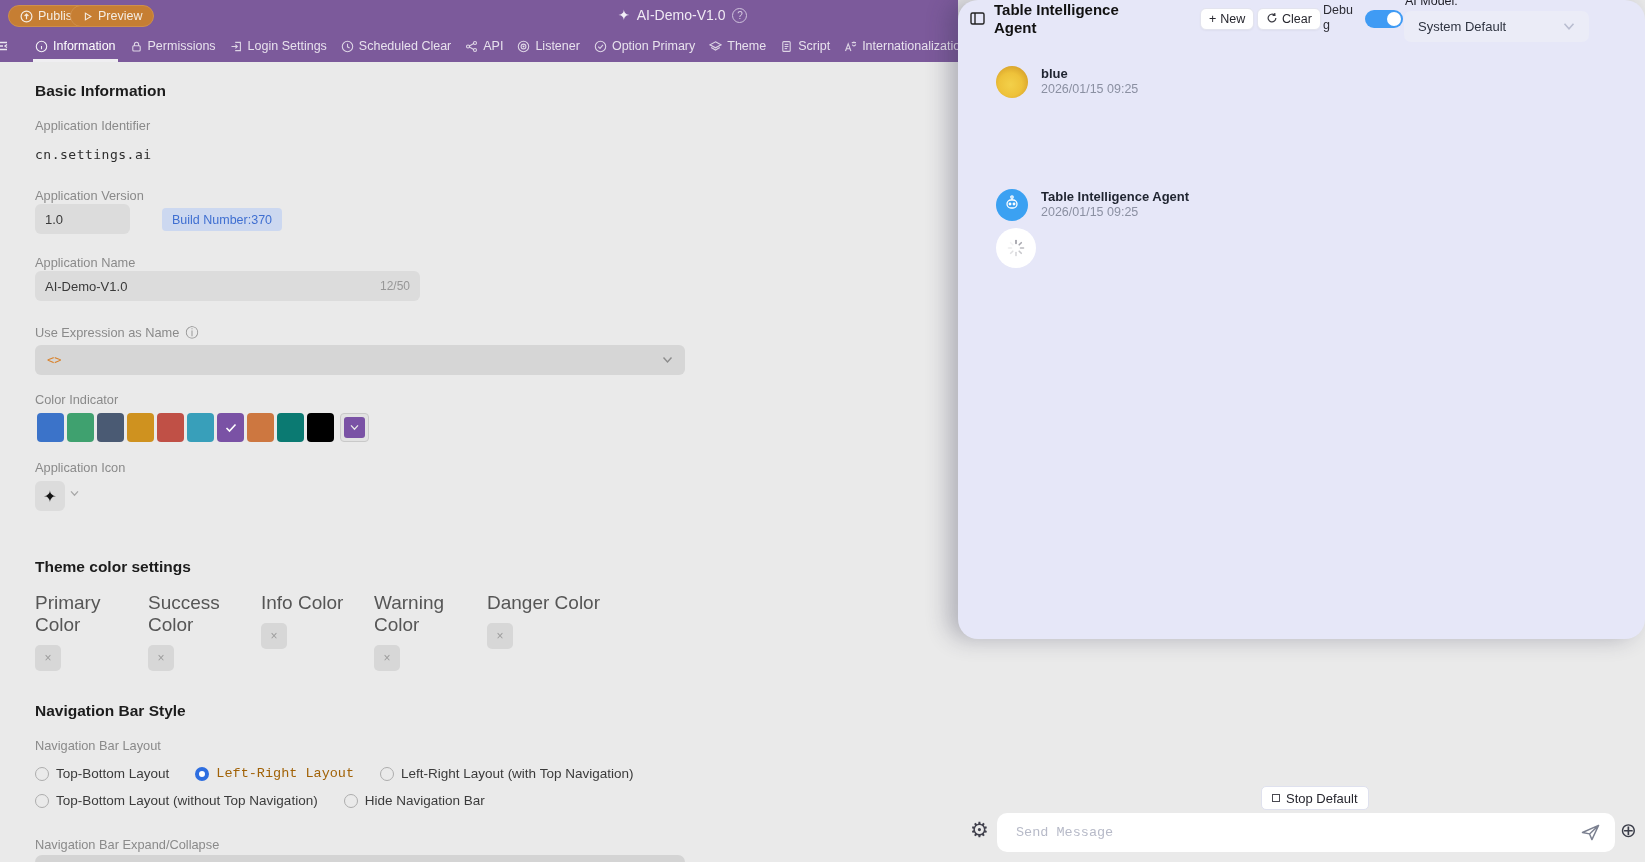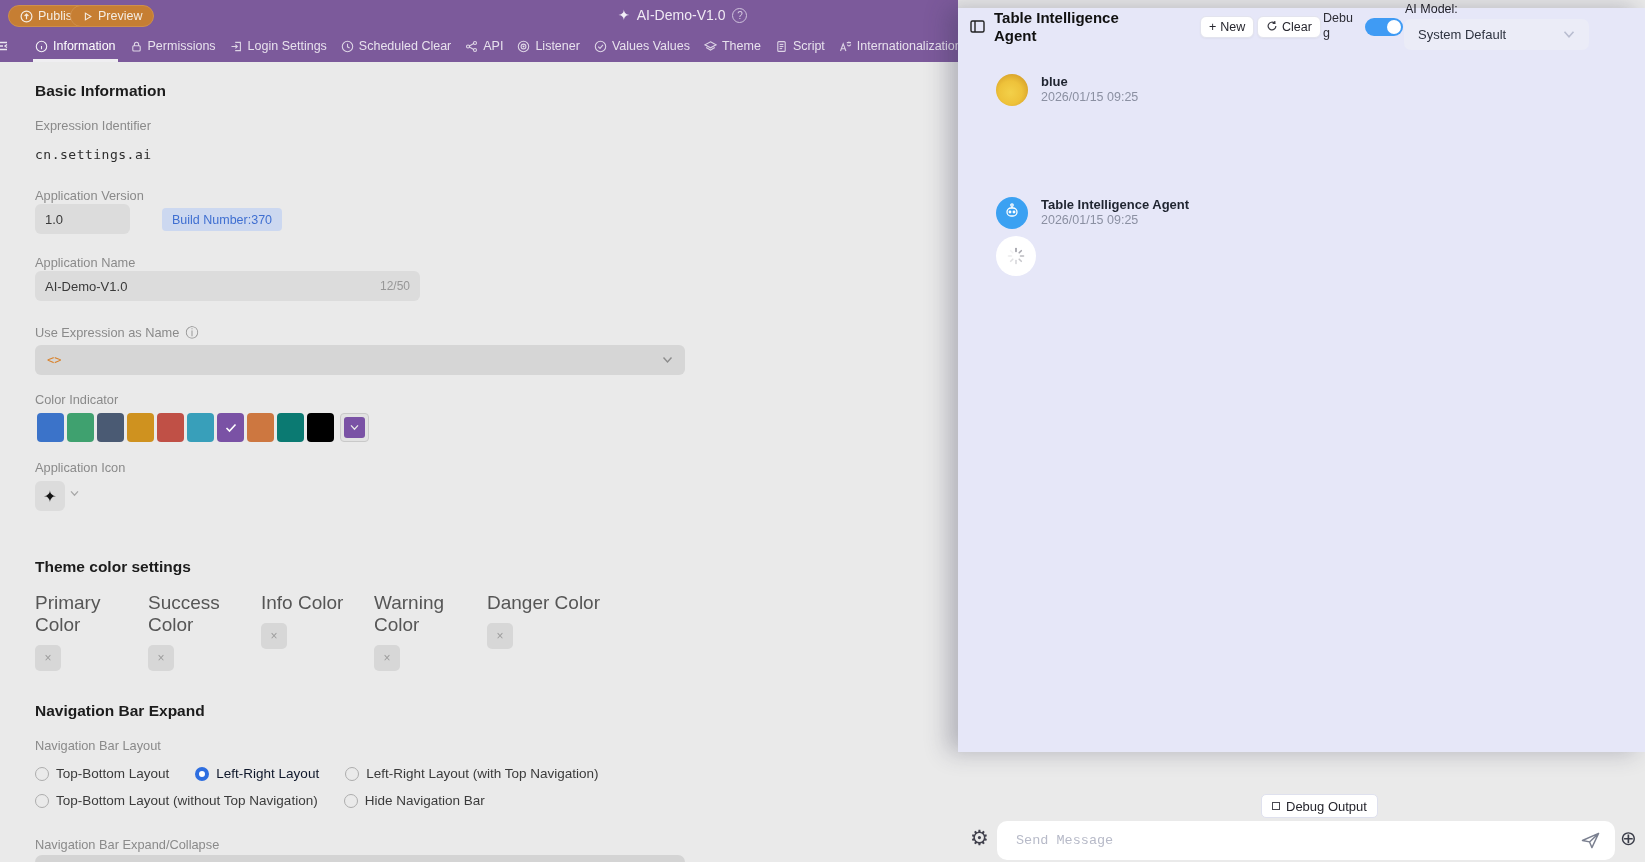--- a/index.html
+++ b/index.html
@@ -61,27 +61,27 @@
   .tc-row{position:absolute;left:35px;top:530px;display:flex;}
   .tc-item{width:113px;}
   .tc-label{font-size:19px;color:#565656;}
   .tc-box{margin-top:9px;width:26px;height:26px;border-radius:5px;background:#d7d7d7;
           display:flex;align-items:center;justify-content:center;color:#9c9c9c;font-size:12px;cursor:pointer;}
   .radio-wrap{position:absolute;left:35px;top:704px;width:680px;display:flex;flex-wrap:wrap;
               column-gap:26px;row-gap:12px;font-size:13.5px;color:#3b3b3b;}
   .radio-opt{display:flex;align-items:center;gap:7px;cursor:pointer;}
   .rdot{width:14px;height:14px;border-radius:50%;border:1.5px solid #adadad;background:transparent;}
   .radio-opt.sel .rdot{border:4.5px solid #2e6ee0;background:#ffffff;}
-  .radio-opt.sel{color:#0f172a;}
+  .radio-opt.sel{color:#a16207;font-family:Liberation Mono, monospace;}
   .partial-bar{position:absolute;left:35px;top:793px;width:650px;height:14px;background:#d4d4d4;
                border-radius:7px 7px 0 0;}
 
   
-  .drawer{position:absolute;left:958px;top:8px;width:687px;height:744px;background:#e6e7f8;
-          box-shadow:-10px 0 22px rgba(50,50,75,0.30);}
+  .drawer{position:absolute;left:958px;top:0;width:687px;height:639px;background:#e6e7f8;
+          box-shadow:-10px 0 22px rgba(50,50,75,0.30);border-radius:20px;}
   .panel-icon{position:absolute;left:11px;top:10px;color:#222;display:flex;cursor:pointer;}
   .chat-title{position:absolute;left:36px;top:1px;width:160px;font-size:15px;font-weight:700;
               color:#111;line-height:17.5px;}
   .wbtn{position:absolute;height:22px;display:flex;align-items:center;gap:4px;padding:0 8px;
         background:#ffffff;border:1px solid #e3e4ee;border-radius:6px;font-size:12.5px;
         color:#26262e;cursor:pointer;box-shadow:0 1px 2px rgba(0,0,0,0.04);}
   .debug-label{position:absolute;left:365px;top:3px;width:36px;font-size:12.5px;color:#2c2c34;
                line-height:15px;word-break:break-all;}
   .toggle{position:absolute;left:407px;top:10px;width:38px;height:18px;border-radius:9px;
           background:#3f9bf4;cursor:pointer;}
@@ -211,21 +211,21 @@
             </span>
             <span>Listener</span>
           </div>
           <div class="tab">
             <span class="ticon">
               <svg width="13" height="13" viewBox="0 0 13 13" fill="none" stroke="currentColor" stroke-width="1.1">
                 <circle cx="6.5" cy="6.5" r="5.2"></circle>
                 <polyline points="4.2,6.7 6,8.4 9,4.9"></polyline>
               </svg>
             </span>
-            <span>Values Values</span>
+            <span>Option Primary</span>
           </div>
           <div class="tab">
             <span class="ticon">
               <svg width="13" height="13" viewBox="0 0 13 13" fill="none" stroke="currentColor" stroke-width="1.1">
                 <path d="M6.5 1.8 L12 4.8 L6.5 7.8 L1 4.8 Z"></path>
                 <path d="M2.2 7.6 L6.5 10 L10.8 7.6"></path>
               </svg>
             </span>
             <span>Theme</span>
           </div>
@@ -252,21 +252,21 @@
         </div>
     </div>
 
     <div class="scroll-strip">
       <div class="scroll-thumb"></div>
     </div>
 
     <div class="content">
       <div class="h1" style="top:20px;">Basic Information</div>
 
-      <div class="flabel" style="top:56px;">Expression Identifier</div>
+      <div class="flabel" style="top:56px;">Application Identifier</div>
       <div class="mono-val" style="top:85px;">cn.settings.ai</div>
 
       <div class="flabel" style="top:126px;">Application Version</div>
       <div class="gin" style="left:35px;top:142px;width:95px;">
         <span>1.0</span>
       </div>
       <div class="badge">Build Number:370</div>
 
       <div class="flabel" style="top:193px;">Application Name</div>
       <div class="gin" style="left:35px;top:209px;width:385px;">
@@ -349,21 +349,21 @@
             </div>
           </div>
           <div class="tc-item">
             <div class="tc-label">Danger Color</div>
             <div class="tc-box">
               <span>×</span>
             </div>
           </div>
         </div>
 
-      <div class="h1" style="top:640px;">Navigation Bar Expand</div>
+      <div class="h1" style="top:640px;">Navigation Bar Style</div>
       <div class="flabel" style="top:676px;">Navigation Bar Layout</div>
       <div class="radio-wrap">
           <label class="radio-opt">
             <span class="rdot"></span>
             <span>Top-Bottom Layout</span>
           </label>
           <label class="radio-opt sel">
             <span class="rdot"></span>
             <span>Left-Right Layout</span>
           </label>
@@ -444,21 +444,21 @@
         <line x1="14.3" y1="14.3" x2="12.2" y2="12.2" opacity="0.55"></line>
         <line x1="9" y1="16.5" x2="9" y2="13.5" opacity="0.4"></line>
         <line x1="3.7" y1="14.3" x2="5.8" y2="12.2" opacity="0.3"></line>
         <line x1="1.5" y1="9" x2="4.5" y2="9" opacity="0.2"></line>
         <line x1="3.7" y1="3.7" x2="5.8" y2="5.8" opacity="0.12"></line>
       </svg>
     </div>
 
     <div class="stop-btn">
       <span class="stop-sq"></span>
-      <span>Debug Output</span>
+      <span>Stop Default</span>
     </div>
     <div class="gear">⚙</div>
     <div class="send-bar">
       <input class="send-input" placeholder="Send Message" style="">
       <span class="send-icon">
         <svg width="21" height="19" viewBox="0 0 22 20" fill="none" stroke="currentColor" stroke-width="1.5" stroke-linejoin="round">
           <path d="M2.5 10 L19.5 2.5 L12.5 17.5 L10 11.5 Z M10 11.5 L19.5 2.5"></path>
         </svg>
         </span>
     </div>

